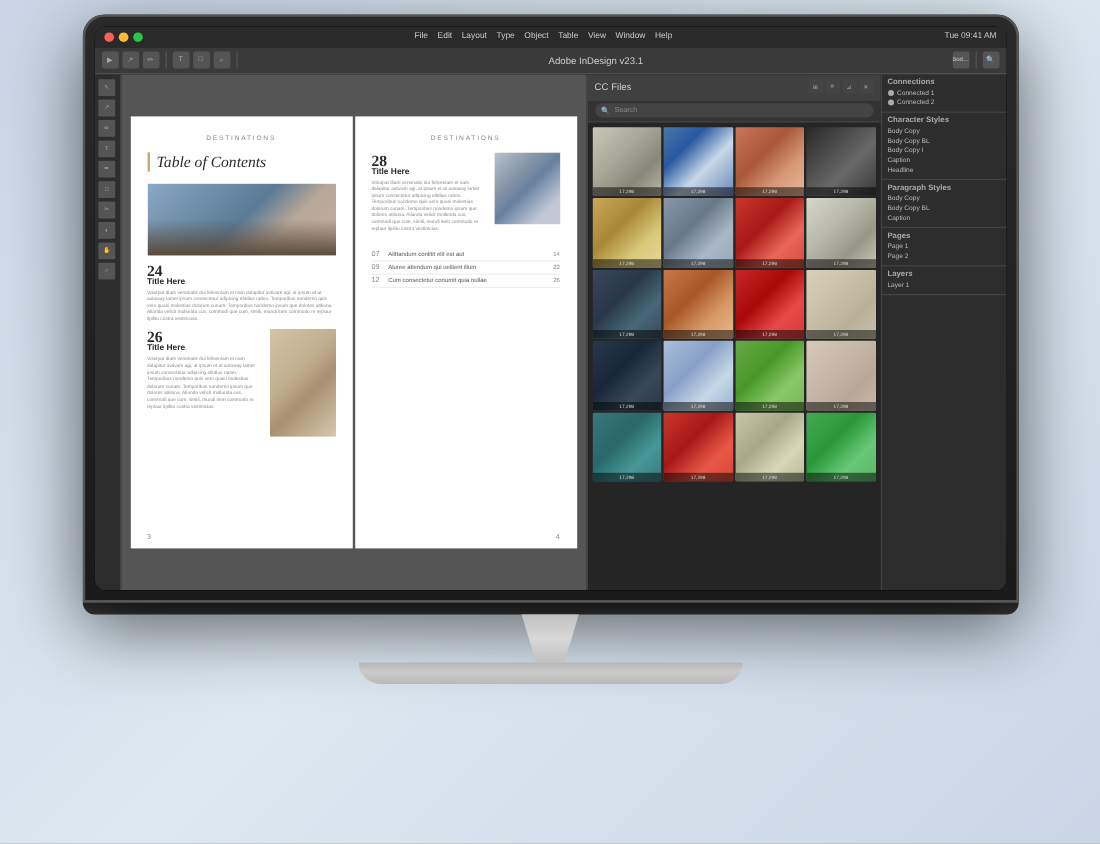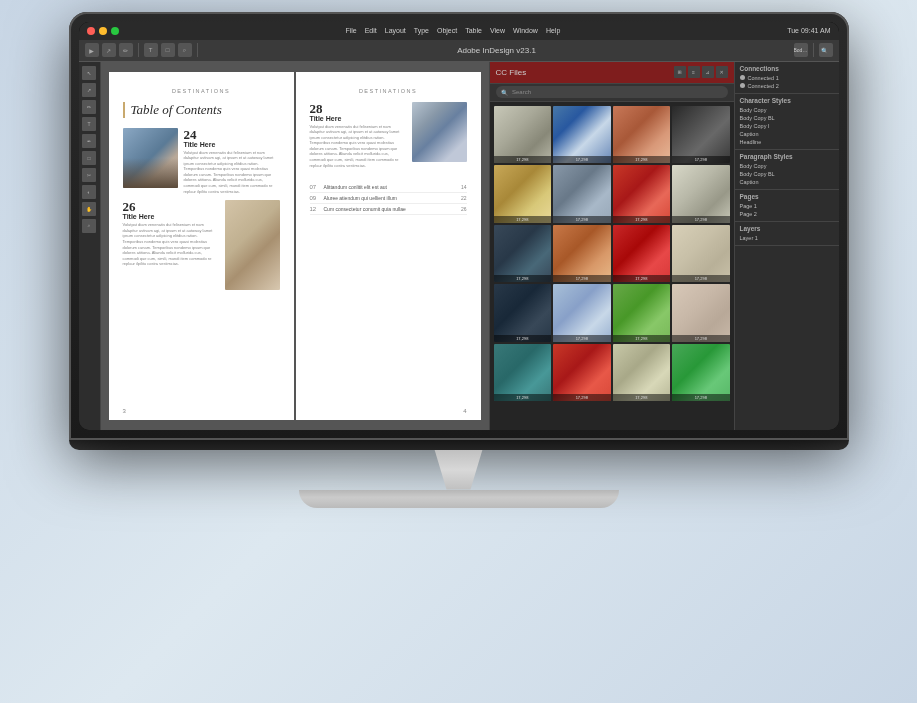--- a/index.html
+++ b/index.html
@@ -18,21 +18,21 @@
       position: relative;
       width: 820px;
       height: 680px;
       display: flex;
       flex-direction: column;
       align-items: center;
     }
 
     .monitor-body {
       width: 780px;
-      height: 428px;
+      height: 490px;
       background: linear-gradient(180deg, #2a2a2a 0%, #1a1a1a 100%);
       border-radius: 18px 18px 0 0;
       padding: 10px;
       box-shadow: 0 20px 60px rgba(0,0,0,0.6), inset 0 0 0 2px #555;
       position: relative;
     }
 
     .monitor-bezel {
       width: 100%;
       height: 100%;
@@ -344,21 +344,21 @@
       width: 245px;
       background: #252525;
       display: flex;
       flex-direction: column;
       border-left: 1px solid #444;
       flex-shrink: 0;
     }
 
     .right-panel-header {
       height: 22px;
-      background: #7f1d1d;
+      background: #404040;
       display: flex;
       align-items: center;
       padding: 0 6px;
       border-bottom: 1px solid #444;
       gap: 4px;
     }
 
     .right-panel-title {
       color: #ccc;
       font-size: 8px;
@@ -536,20 +536,21 @@
     .toc-layout {
       display: flex;
       flex-direction: column;
       flex: 1;
     }
 
     .toc-top {
       display: flex;
       gap: 6px;
       margin-bottom: 6px;
+      flex-direction: column;
     }
 
     .toc-bottom {
       display: flex;
       gap: 6px;
       flex: 1;
     }
 
     .toc-text-block {
       flex: 1;

